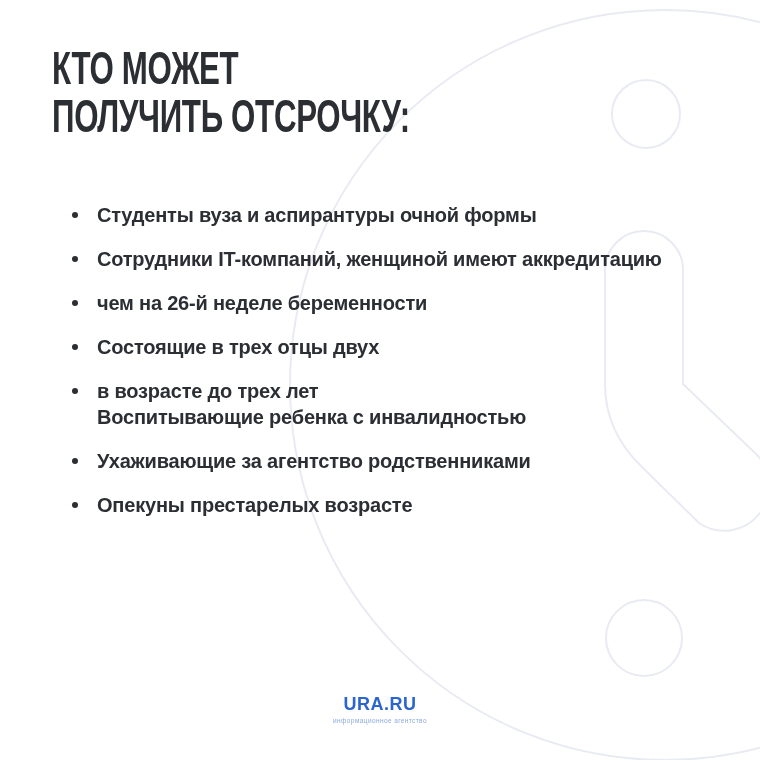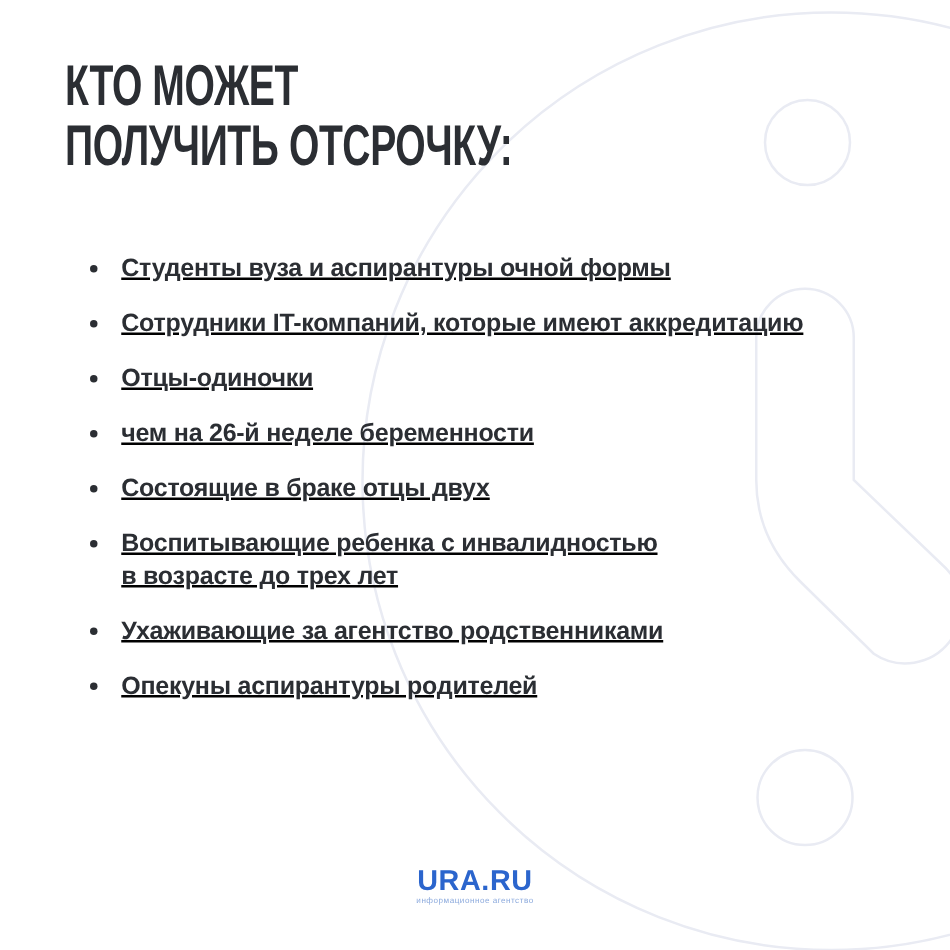--- a/index.html
+++ b/index.html
@@ -37,21 +37,20 @@
   .list {
     position: absolute;
     left: 72px;
     top: 202px;
     width: 640px;
   }
   .item {
     display: flex;
     align-items: flex-start;
     margin-bottom: 18px;
-    text-decoration: underline;
   }
   .dot {
     flex: 0 0 auto;
     width: 6px;
     height: 6px;
     border-radius: 50%;
     background: #2b2e33;
     margin-top: 10px;
     margin-right: 19px;
   }
@@ -66,21 +65,21 @@
   
   .footer {
     position: absolute;
     left: 0;
     top: 692px;
     width: 100%;
     text-align: center;
   }
   .logo-text {
     display: block;
-    font-size: 23px;
+    font-size: 18px;
     line-height: 24px;
     font-weight: bold;
     color: #2b65cd;
     letter-spacing: 0.5px;
   }
   .logo-tagline {
     display: block;
     margin-top: 1px;
     font-size: 6.5px;
     line-height: 8px;
@@ -112,64 +111,58 @@
     <div class="item">
       <span class="dot"></span>
       <span class="item-text">
         <span class="line">Студенты вуза и аспирантуры очной формы</span>
       </span>
     </div>
 
     <div class="item">
       <span class="dot"></span>
       <span class="item-text">
-        <span class="line">Сотрудники IT-компаний, которые имеют аккредитацию</span>
+        <span class="line">Сотрудники IT-компаний, женщиной имеют аккредитацию</span>
       </span>
     </div>
 
-    <div class="item">
-      <span class="dot"></span>
-      <span class="item-text">
-        <span class="line">Отцы-одиночки</span>
-      </span>
-    </div>
 
     <div class="item">
       <span class="dot"></span>
       <span class="item-text">
         <span class="line">чем на 26-й неделе беременности</span>
       </span>
     </div>
 
     <div class="item">
       <span class="dot"></span>
       <span class="item-text">
-        <span class="line">Состоящие в браке отцы двух</span>
+        <span class="line">Состоящие в трех отцы двух</span>
       </span>
     </div>
 
     <div class="item">
       <span class="dot"></span>
       <span class="item-text">
+        <span class="line">в возрасте до трех лет</span>
         <span class="line">Воспитывающие ребенка с инвалидностью</span>
-        <span class="line">в возрасте до трех лет</span>
       </span>
     </div>
 
     <div class="item">
       <span class="dot"></span>
       <span class="item-text">
         <span class="line">Ухаживающие за агентство родственниками</span>
       </span>
     </div>
 
     <div class="item">
       <span class="dot"></span>
       <span class="item-text">
-        <span class="line">Опекуны аспирантуры родителей</span>
+        <span class="line">Опекуны престарелых возрасте</span>
       </span>
     </div>
 
   </div>
 
   <div class="footer">
     <span class="logo-text">URA.RU</span>
     <span class="logo-tagline">информационное агентство</span>
   </div>
 

